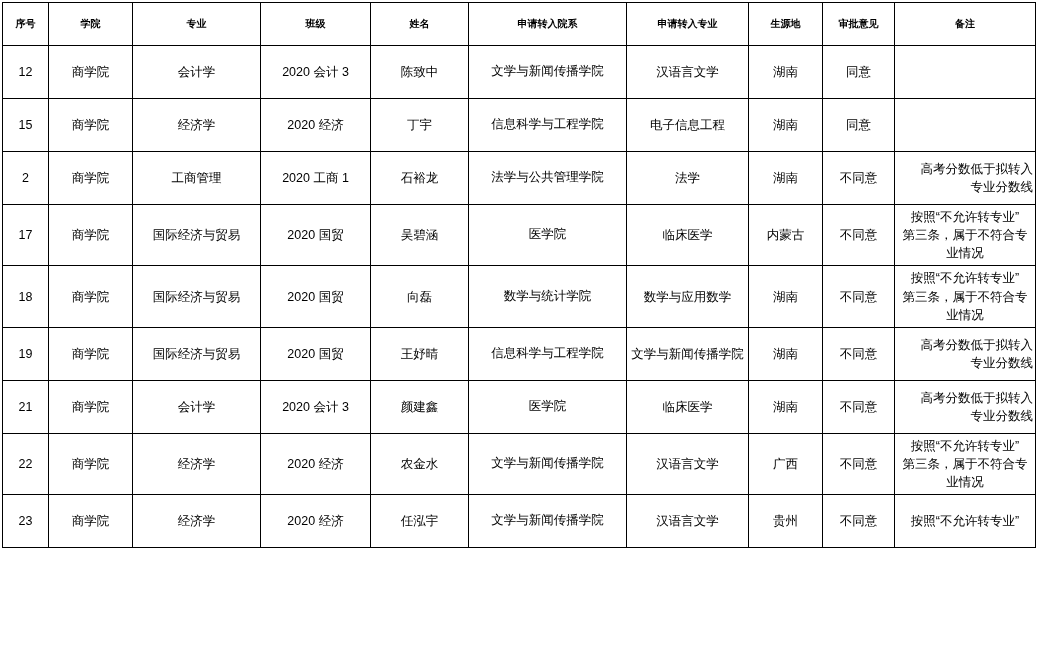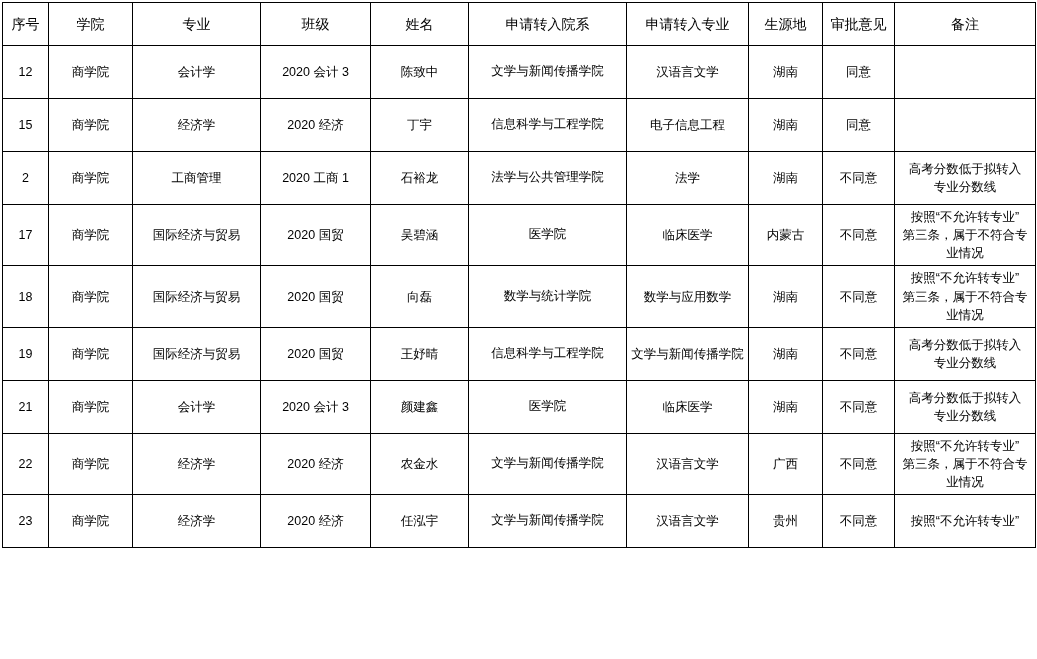--- a/index.html
+++ b/index.html
@@ -31,22 +31,22 @@
     border: 1px solid #000000;
     text-align: center;
     vertical-align: middle;
     font-size: 12.5px;
     line-height: 1.45;
     padding: 3px 2px;
     word-break: break-all;
     font-weight: normal;
   }
   table.grid thead th {
-    font-weight: normal;
-    font-size: 14px;
+    font-weight: bold;
+    font-size: 10px;
     height: 38px;
     padding: 2px;
   }
   table.grid tbody td {
     height: 46px;
   }
   
   col.c0 { width: 46px;  }
   col.c1 { width: 84px;  }
   col.c2 { width: 128px; }
@@ -60,21 +60,21 @@
 
   .note-cell {
     font-size: 12px;
     line-height: 1.35;
     padding: 2px 3px;
   }
   .note-cell .ln {
     display: block;
   }
   .note-cell.center .ln {
-    text-align: center;
+    text-align: right;
   }
   .note-cell.just .ln {
     text-align: center;
   }
   .dept-cell {
     font-size: 12.5px;
     line-height: 1.4;
     font-family: Liberation Mono, monospace;
   }
 </style>

